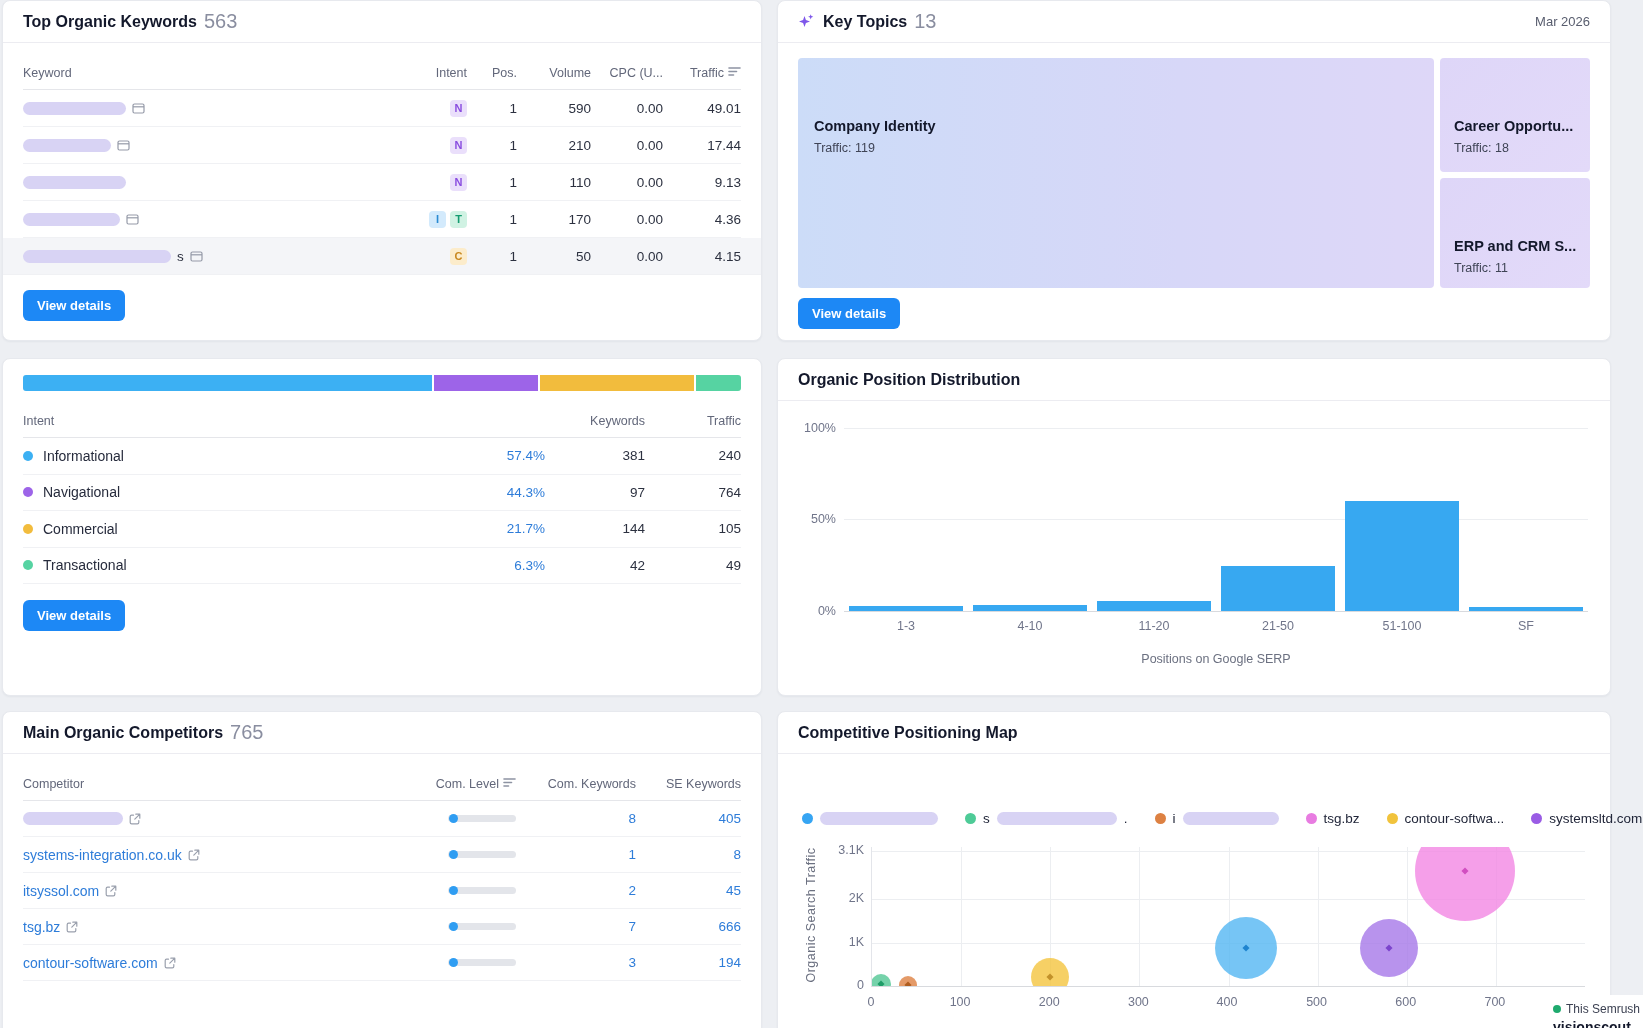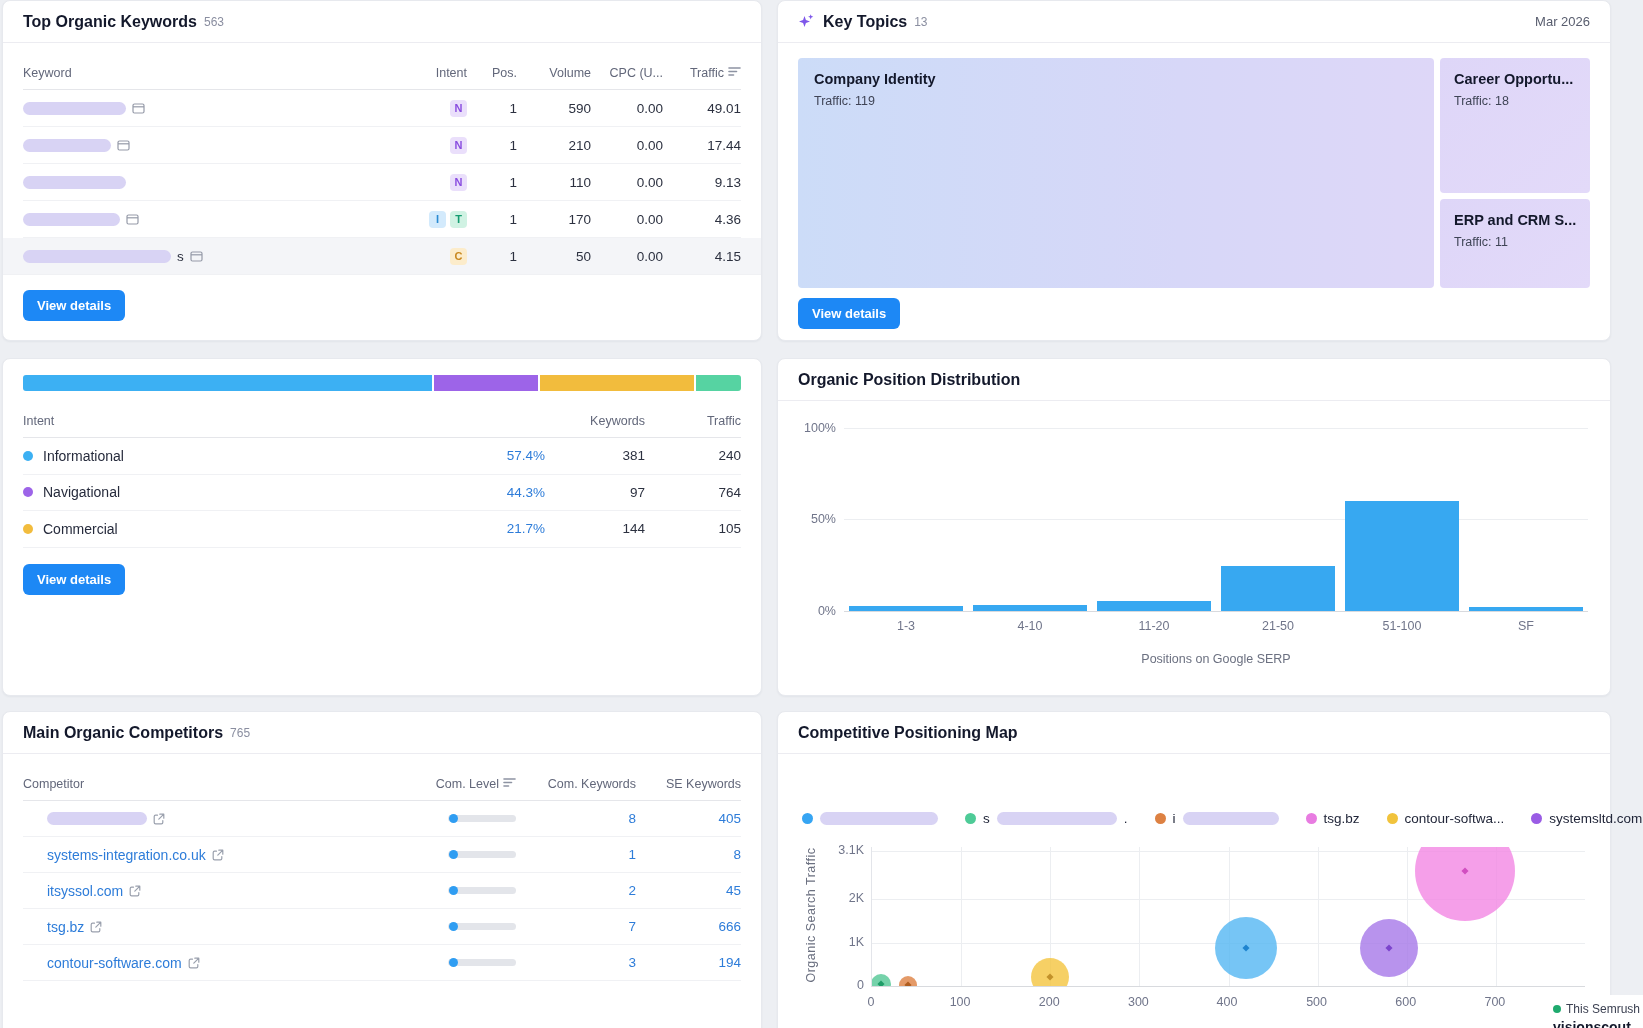--- a/index.html
+++ b/index.html
@@ -1,46 +1,46 @@
 <!DOCTYPE html>
 <html><head>
 <meta charset="utf-8">
 <style>
   html,body{margin:0;padding:0;overflow:hidden;}
   body{width:1643px;height:1028px;position:relative;background:#edeff3;font-family:"Liberation Sans",sans-serif;color:#2e3342;}
   .panel{position:absolute;background:#fff;border-radius:8px;border:1px solid #e7e9ee;box-shadow:0 1px 2px rgba(25,30,50,.05);box-sizing:border-box;}
   .panel-header{height:41px;display:flex;align-items:center;padding:0 20px;border-bottom:1px solid #ececf1;}
   .panel-title{font-size:16px;font-weight:bold;color:#13182b;white-space:nowrap;}
-  .panel-count{font-size:12px;color:#8a8ea0;margin-left:7px;font-weight:normal;}
+  .panel-count{font-size:20px;color:#8a8ea0;margin-left:7px;font-weight:normal;}
   .header-right{margin-left:auto;font-size:13px;color:#585d6e;}
   .btn{display:inline-block;background:#1d88f5;color:#fff;font-weight:bold;font-size:13px;padding:8px 14px;border-radius:6px;border:none;cursor:pointer;font-family:inherit;}
   .pill{display:inline-block;height:13px;border-radius:7px;background:#d8d3f4;flex:none;}
   
   .tbl{padding:0 20px;}
   .thead{display:grid;align-items:center;height:32px;margin-top:14px;border-bottom:1px solid #e5e6ea;color:#62677a;font-size:12.5px;}
   .trow{display:grid;align-items:center;height:36px;border-bottom:1px solid #f0f1f4;font-size:13.5px;color:#2c3140;}
   .trow.hl{background:#f4f5f8;margin:0 -20px;padding:0 20px;}
   .right{text-align:right;justify-content:flex-end;}
   .th-flex{display:flex;align-items:center;gap:4px;}
   .cell-kw{display:flex;align-items:center;gap:6px;overflow:hidden;}
   .badge{display:inline-flex;align-items:center;justify-content:center;width:17px;height:17px;border-radius:4px;font-size:11px;font-weight:bold;}
   .badges{display:flex;gap:4px;justify-content:flex-end;}
   .link{color:#2d7cd9;text-decoration:none;cursor:pointer;}
-  .comp-cell{display:flex;align-items:center;gap:6px;overflow:hidden;font-size:14px;margin-left:24px;}
+  .comp-cell{display:flex;align-items:center;gap:6px;overflow:hidden;font-size:14px;}
   .lvl{position:relative;width:68px;height:7px;border-radius:4px;background:#e3e5ea;display:inline-block;}
   .lvl .dot{position:absolute;left:1px;top:-1px;width:9px;height:9px;border-radius:50%;background:#2f9df2;}
   .lvl-wrap{display:flex;justify-content:flex-end;}
   
   .treemap{position:absolute;left:20px;right:20px;top:57px;height:230px;display:flex;gap:6px;}
   .tm-big{flex:1;border-radius:4px;background:linear-gradient(90deg,#ccdcf8 0%,#d7d7f8 60%,#ded7f8 100%);padding:13px 16px;box-sizing:border-box;cursor:pointer;}
   .tm-col{width:150px;display:flex;flex-direction:column;gap:6px;}
   .tm-block{border-radius:4px;background:linear-gradient(135deg,#ded6f8,#e3daf9);padding:13px 14px;box-sizing:border-box;cursor:pointer;}
   .tm-a{height:135px;}
   .tm-b{flex:1;}
-  .tm-name{font-size:14.5px;font-weight:bold;color:#13182b;margin-bottom:7px;white-space:nowrap;overflow:hidden;}
+  .tm-name{font-size:14.5px;font-weight:bold;color:#13182b;margin-bottom:7px;white-space:nowrap;overflow:hidden;margin-top:47px;}
   .tm-traffic{font-size:12.5px;color:#3f4456;}
   
   .intent-bar{margin:16px 20px 0;height:16px;display:flex;border-radius:3px;overflow:hidden;}
   .intent-bar .seg{height:100%;}
   .intent-bar .seg:not(:last-child){border-right:2px solid #fff;}
   .idot{width:10px;height:10px;border-radius:50%;display:inline-block;margin-right:10px;flex:none;}
   .ilabel{display:flex;align-items:center;font-size:14px;color:#262b3c;}
   
   .pd-plot{position:absolute;left:66px;right:22px;top:69px;height:183px;border-bottom:1px solid #d8dade;}
   .pd-grid{position:absolute;left:0;right:0;height:1px;background:#eceef1;}
@@ -254,20 +254,29 @@
         </div>
         <div class="trow" style="grid-template-columns: 1fr 90px 100px 96px; height: 35.5px;">
           <div class="ilabel">
             <span class="idot" style="background: rgb(242, 188, 61);"></span>
             <span>Commercial</span>
           </div>
           <div class="right link">21.7%</div>
           <div class="right">144</div>
           <div class="right">105</div>
         </div>
+        <div class="trow" style="grid-template-columns: 1fr 90px 100px 96px; height: 35.5px;">
+          <div class="ilabel">
+            <span class="idot" style="background: rgb(86, 211, 162);"></span>
+            <span>Transactional</span>
+          </div>
+          <div class="right link">6.3%</div>
+          <div class="right">42</div>
+          <div class="right">49</div>
+        </div>
       </div>
   </div>
   <button class="btn" style="margin:16px 20px 0;">View details</button>
 </div>
 
 <div class="panel" id="p-posdist" style="left:777px;top:358px;width:834px;height:338px;">
   <div class="panel-header">
     <span class="panel-title">Organic Position Distribution</span>
   </div>
   <div class="pd-ylabel" style="top:62px;">100%</div>

